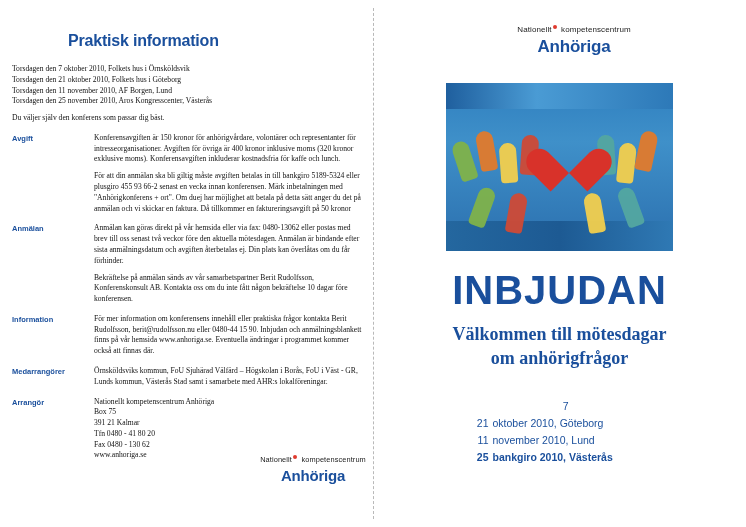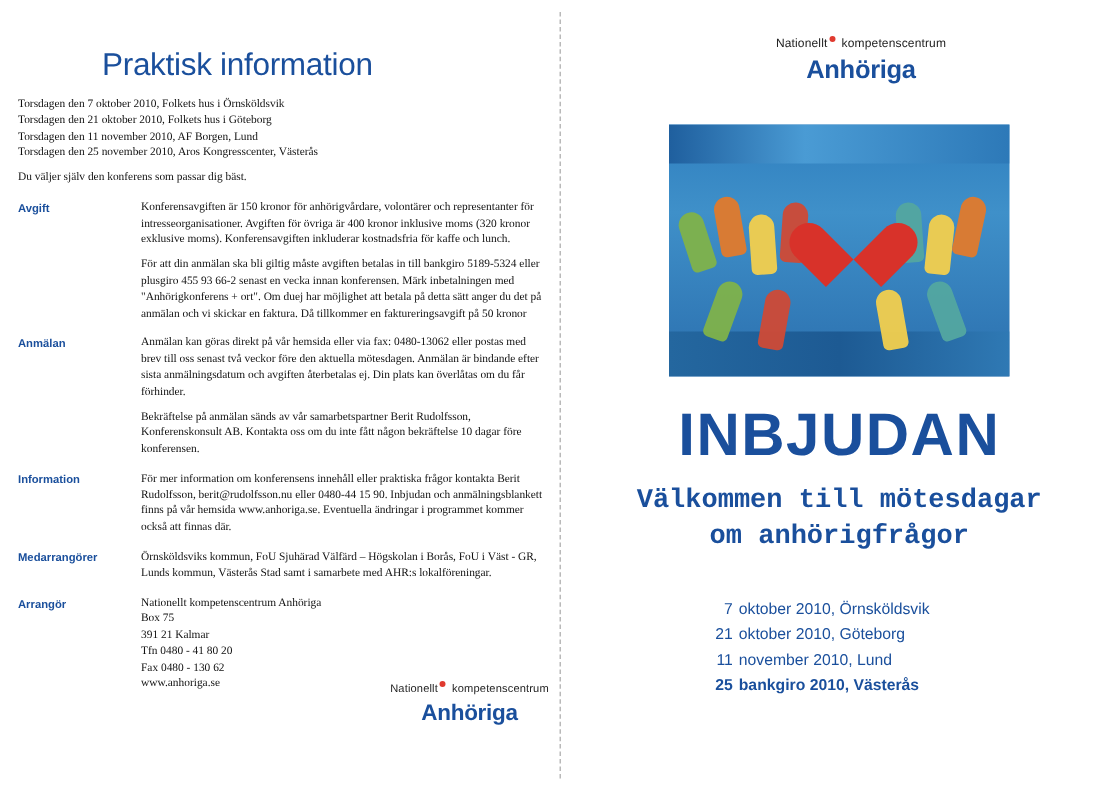--- a/index.html
+++ b/index.html
@@ -38,22 +38,22 @@
     top: 0;
     width: 373px;
     height: 527px;
   }
   .left-title {
     position: absolute;
     left: 68px;
     top: 32px;
     width: 290px;
     font-family: "Liberation Sans", sans-serif;
-    font-weight: normal;
-    font-size: 21px;
+    font-weight: bold;
+    font-size: 16px;
     color: #1a4f9c;
     letter-spacing: -0.2px;
   }
   .rows {
     position: absolute;
     left: 12px;
     top: 64px;
     width: 352px;
   }
   .row {
@@ -198,21 +198,21 @@
     font-size: 40px;
     color: #1a4f9c;
     letter-spacing: 1px;
   }
   .welcome {
     position: absolute;
     left: 16px;
     top: 322px;
     width: 341px;
     text-align: center;
-    font-family: Liberation Mono, monospace;
+    font-family: Liberation Serif, serif;
     font-weight: bold;
     font-size: 18px;
     color: #1a4f9c;
     line-height: 1.35;
   }
   .dates {
     position: absolute;
     left: 0;
     top: 398px;
     width: 373px;
@@ -332,21 +332,20 @@
       <div class="hand t" style="left:176px; top:104px; transform:rotate(-20deg);"></div>
       <div class="heart"></div>
     </div>
 
     <div class="inbjudan">INBJUDAN</div>
     <div class="welcome" style="white-space: pre-line;">Välkommen till mötesdagar
 om anhörigfrågor</div>
     <div class="dates">
         <div class="date-row">
           <span class="date-day">7</span>
-          <span class="date-rest">oktober 2010, Örnsköldsvik</span>
         </div>
         <div class="date-row">
           <span class="date-day">21</span>
           <span class="date-rest">oktober 2010, Göteborg</span>
         </div>
         <div class="date-row">
           <span class="date-day">11</span>
           <span class="date-rest">november 2010, Lund</span>
         </div>
         <div class="date-row bold">

